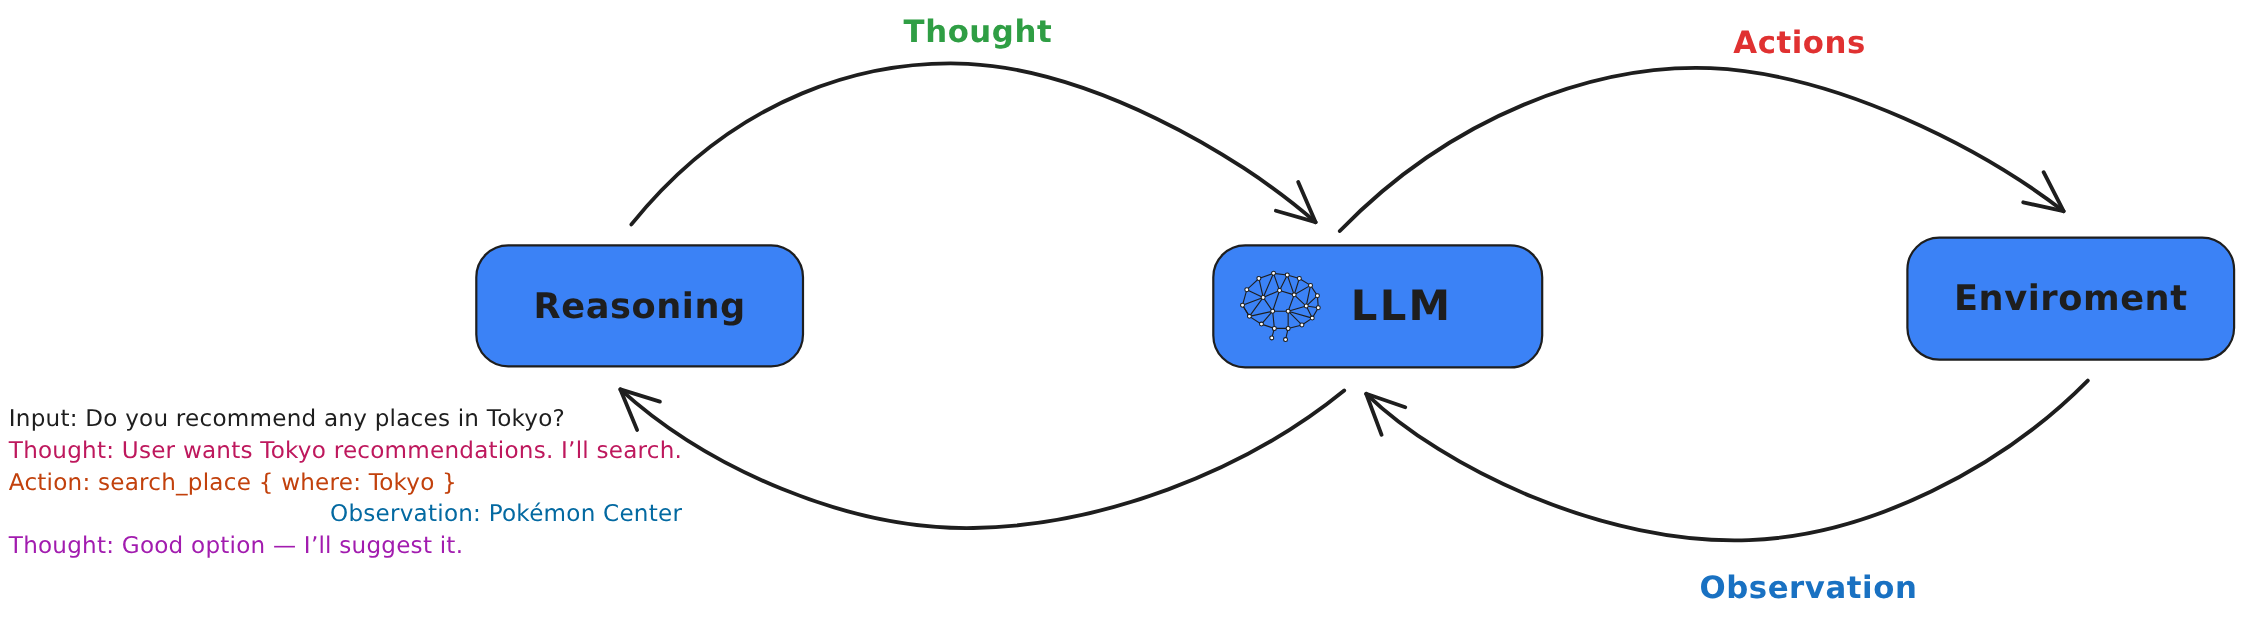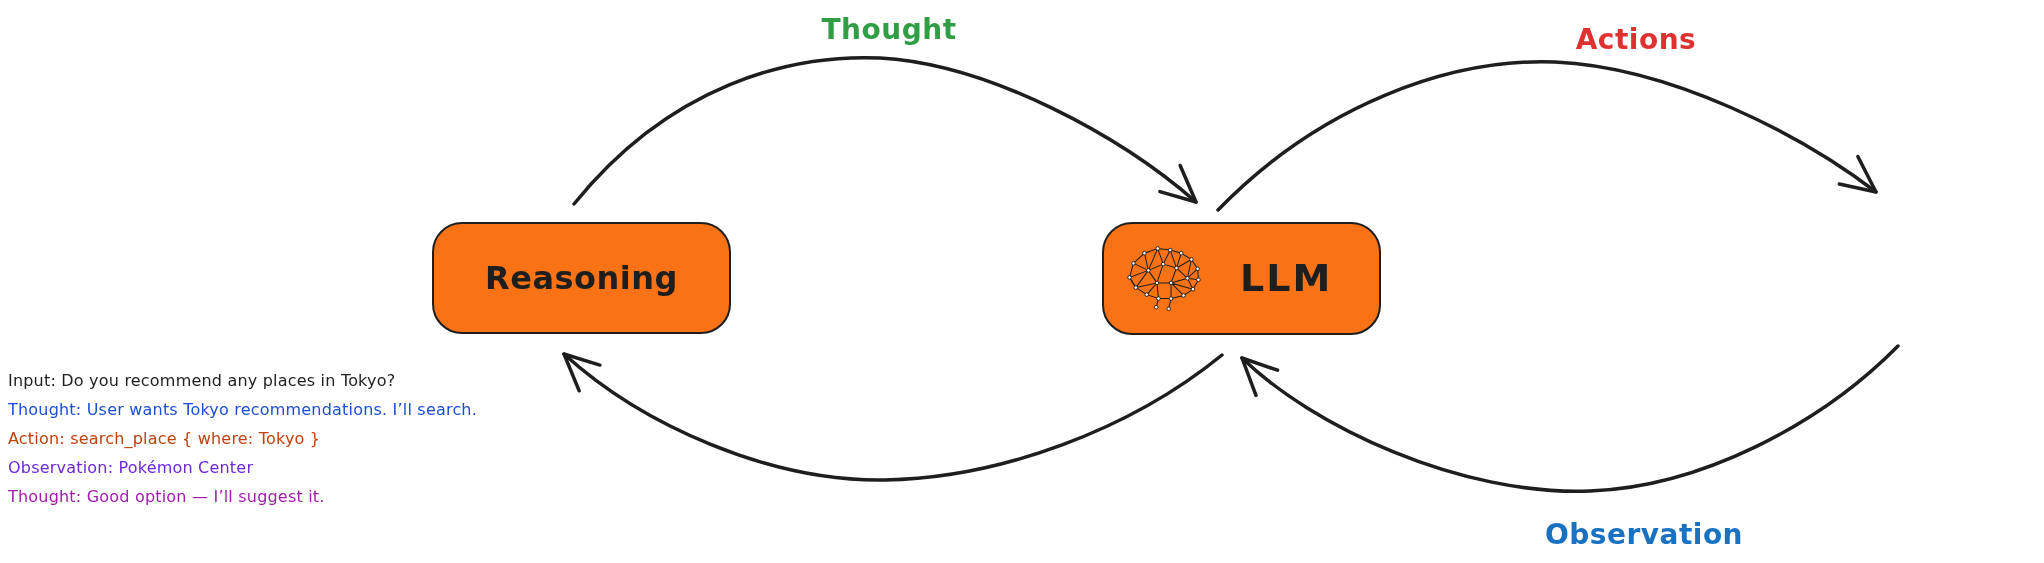--- a/index.html
+++ b/index.html
@@ -14,36 +14,36 @@
   }
   #arrow-layer {
     position: absolute;
     left: 0; top: 0;
     width: 2044px; height: 563px;
   }
   .node {
     position: absolute;
     border: 2.5px solid #1e1e1e;
     border-radius: 30px;
-    background: #f97316;
+    background: #3b82f6;
     display: flex;
     align-items: center;
     justify-content: center;
     box-sizing: border-box;
   }
   .node-label {
     font-size: 32px;
     font-weight: 600;
     line-height: 1.32;
     text-align: center;
     letter-spacing: 0.5px;
     color: #1e1e1e;
   }
   #box-reasoning { left: 432px; top: 222px; width: 299px; height: 112px; flex-direction: column; }
-  #box-llm { left: 1102px; top: 222px; width: 279px; height: 113px; justify-content: flex-start; padding-left: 20px; gap: 36px; }
+  #box-llm { left: 1102px; top: 222px; width: 301px; height: 113px; justify-content: flex-start; padding-left: 20px; gap: 24px; }
   #box-environment { left: 1733px; top: 215px; width: 299px; height: 113px; }
   #llm-label { font-size: 38px; font-weight: 600; letter-spacing: 2px; }
   .brain-icon { width: 80px; height: 72px; flex: 0 0 auto; }
   .edge-label {
     position: absolute;
     transform: translate(-50%, -50%);
     font-size: 28px;
     font-weight: 600;
     letter-spacing: 0.5px;
     white-space: nowrap;
@@ -51,21 +51,21 @@
   }
   #lbl-thought { left: 853px; top: 29px; }
   #lbl-actions { left: 1600px; top: 39px; }
   #lbl-observations { left: 1608px; top: 534px; }
   #transcript {
     position: absolute;
     left: 8px;
     top: 366px;
   }
   .t-line {
-    font-size: 16px;
+    font-size: 21px;
     line-height: 29px;
     white-space: nowrap;
     letter-spacing: 0.2px;
   }
 </style>
 </head>
 <body>
 
 <div id="canvas">
 
@@ -121,22 +121,25 @@
         <circle cx="41" cy="51" r="2.3"></circle>
           <circle cx="59" cy="51" r="2.3"></circle>
         <circle cx="80" cy="45" r="2.3"></circle>
           <circle cx="40" cy="82" r="2.3"></circle>
         <circle cx="56" cy="84" r="2.3"></circle>
       </g>
     </svg>
     <span class="node-label" id="llm-label">LLM</span>
   </div>
 
+  <div class="node" id="box-environment">
+    <span class="node-label">Enviroment</span>
+  </div>
 
   <div id="transcript">
     <div class="t-line" style="color: rgb(30, 30, 30);">Input: Do you recommend any places in Tokyo?</div>
-    <div class="t-line" style="color: #1d4ed8;">Thought: User wants Tokyo recommendations. I’ll search.</div>
+    <div class="t-line" style="color: #be185d;">Thought: User wants Tokyo recommendations. I’ll search.</div>
     <div class="t-line" style="color: #c2410c;">Action: search_place { where: Tokyo }</div>
-    <div class="t-line" style="color: #6d28d9;">Observation: Pokémon Center</div>
+    <div class="t-line" style="color: #0369a1; text-align: right;">Observation: Pokémon Center</div>
     <div class="t-line" style="color: #a21caf;">Thought: Good option — I’ll suggest it.</div>
   </div>
 
 </div>
 
 </body></html>

